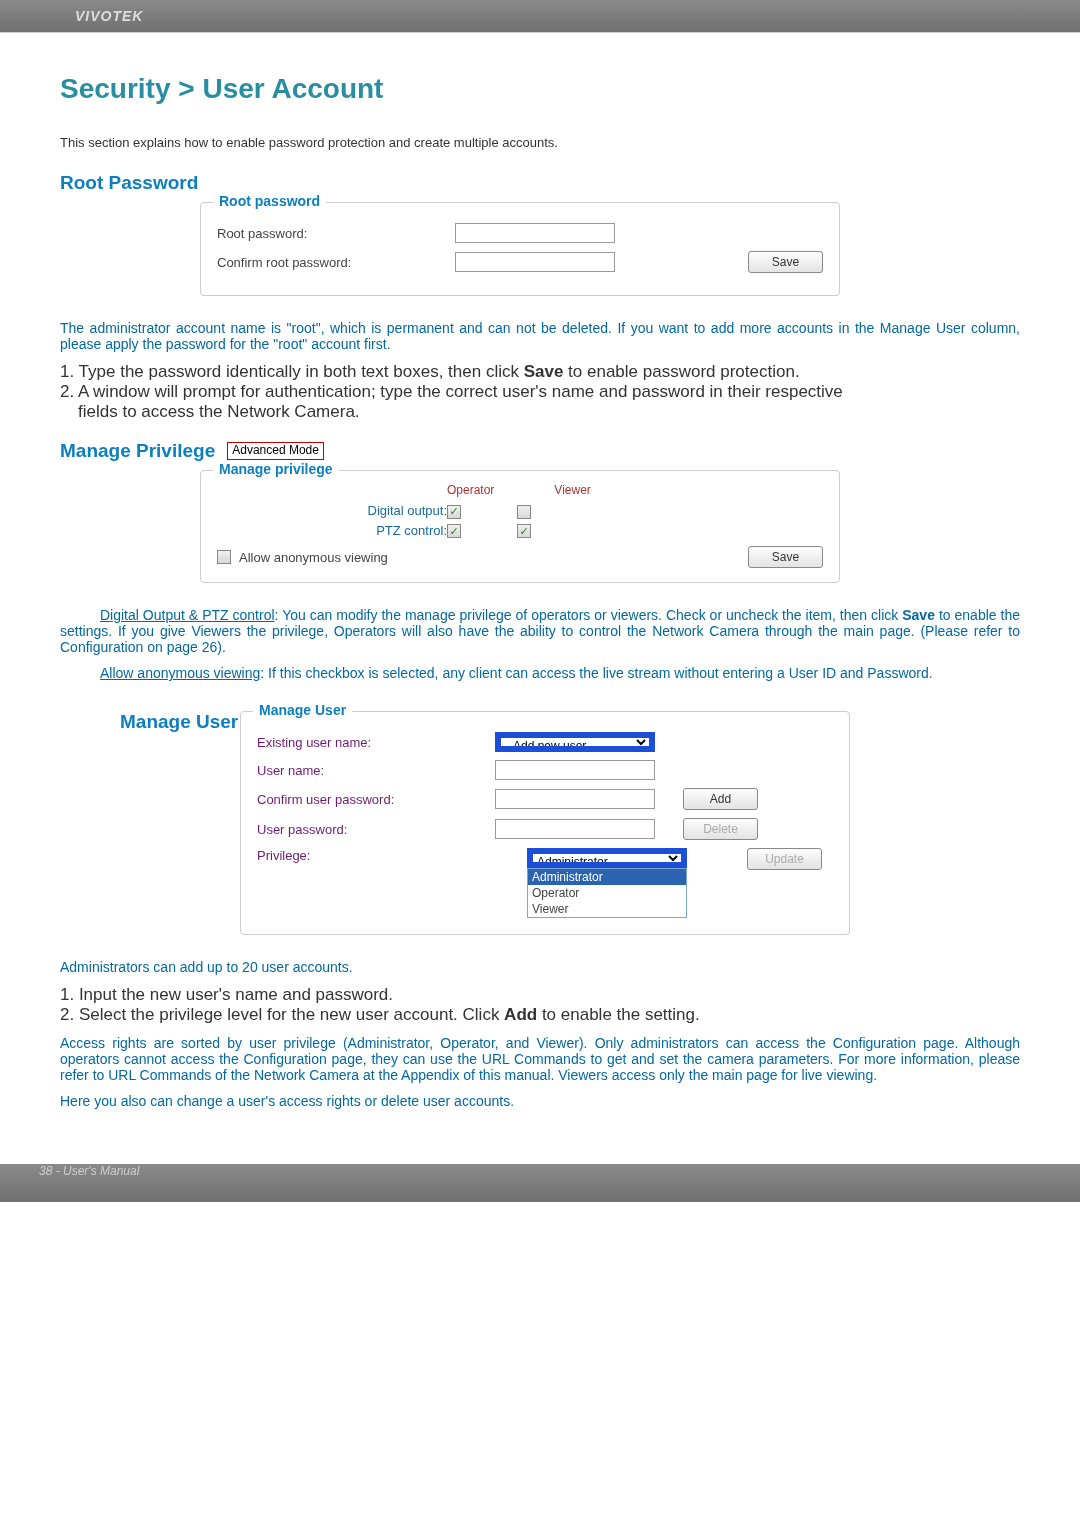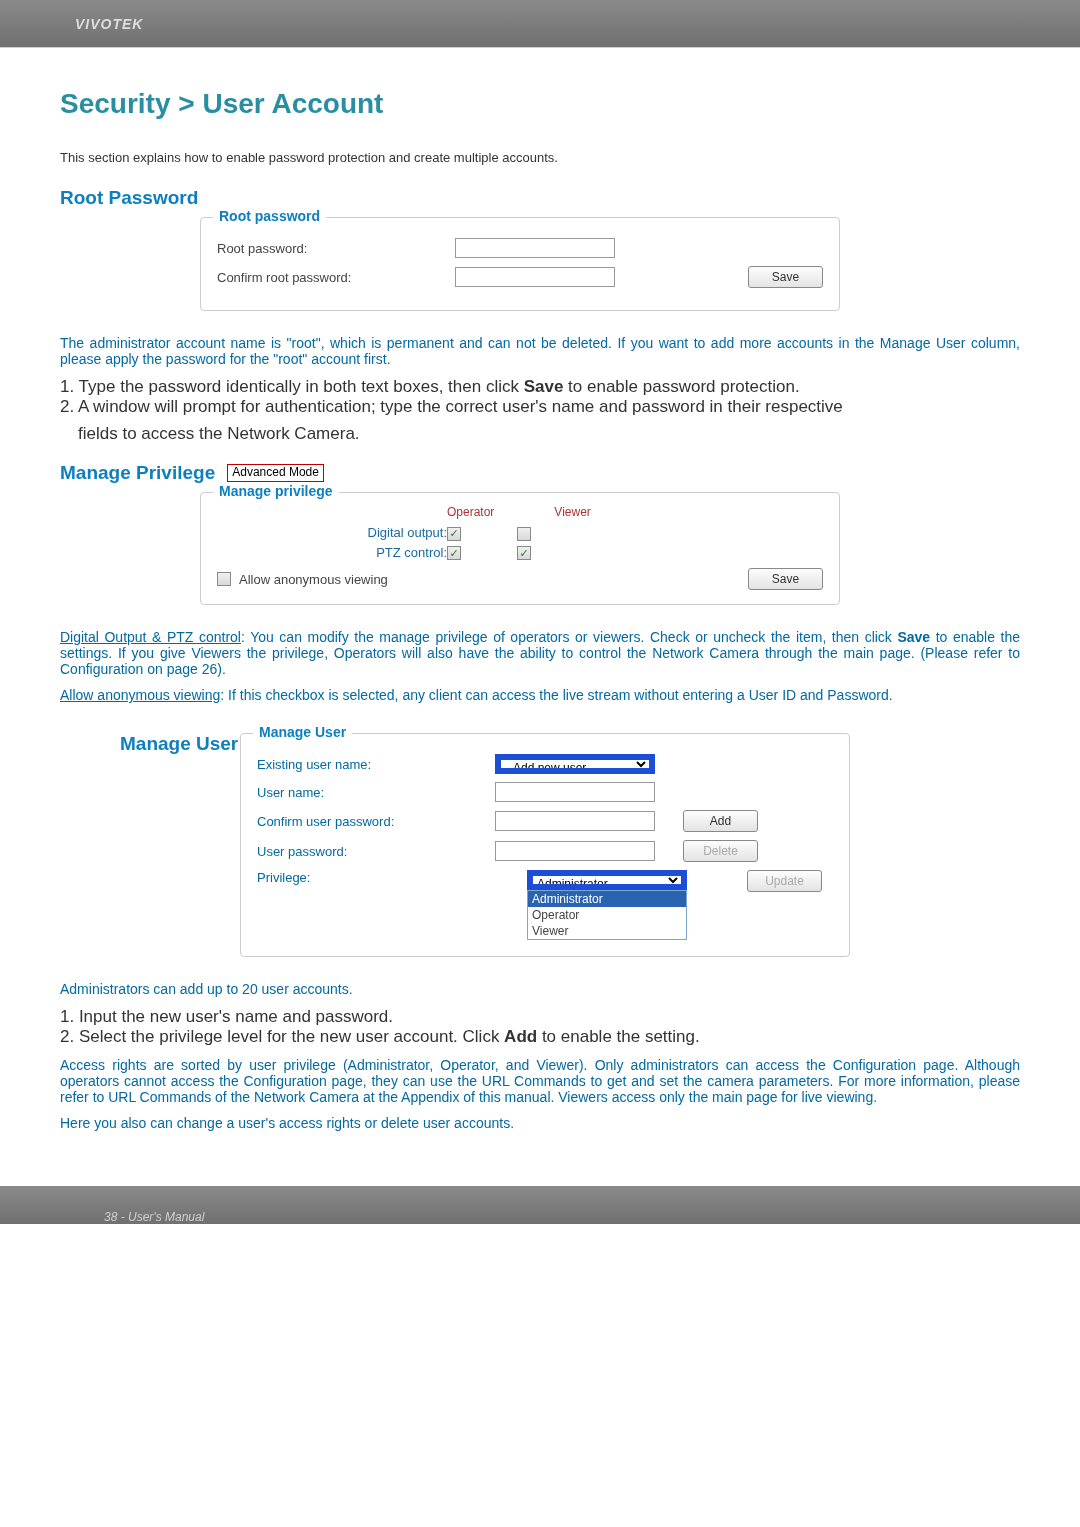--- a/index.html
+++ b/index.html
@@ -5,21 +5,21 @@
   * { margin: 0; padding: 0; box-sizing: border-box; }
   body {
     font-family: Arial, Helvetica, sans-serif;
     background: #fff;
     width: 1080px;
     margin: 0 auto;
     color: #333;
   }
   .top-bar {
     background: linear-gradient(to bottom, #8a8a8a 0%, #707070 100%);
-    height: 47px;
+    height: 32px;
     display: flex;
     align-items: center;
     padding-left: 75px;
     color: #ddd;
     font-size: 14px;
     font-style: italic;
     font-weight: bold;
     letter-spacing: 1px;
   }
   .hr-light {
@@ -92,21 +92,21 @@
     display: flex;
     align-items: center;
     margin: 8px 0;
     gap: 8px;
   }
   .lbl {
     width: 230px;
     font-size: 13px;
     color: #444;
   }
-  .panel.priv .lbl, .panel.user .lbl { color: #0369a1; }
+  .panel.priv .lbl, .panel.user .lbl { color: #701a75; }
   input[type="text"], input[type="password"] {
     width: 160px;
     height: 20px;
     border: 1px solid #999;
     font-size: 12px;
     padding: 0 3px;
   }
   select {
     width: 160px;
     height: 20px;
@@ -191,51 +191,51 @@
     background: #2a63b0;
     color: #fff;
   }
 
   .para {
     font-size: 14px;
     color: #0369a1;
     margin: 10px 0;
     text-align: justify;
   }
-  .para .u { text-decoration: underline; }
+  .para .u { text-decoration: underline; margin-left: 40px; }
   .para b { font-weight: bold; }
 
   ol.plain {
     list-style: none;
     font-size: 17px;
     color: #333;
   }
   ol.plain li { margin: 0; }
-  ol.plain li.indent { padding-left: 18px; margin-top: 7px; }
+  ol.plain li.indent { padding-left: 18px; }
 
   .mu-heading {
     color: #0d7fbf;
     font-size: 19px;
     font-weight: bold;
     position: absolute;
     left: 60px;
   }
   .mu-wrap {
     position: relative;
     margin-top: 30px;
     min-height: 200px;
   }
 
   .footer-bar {
     margin-top: 25px;
     background: linear-gradient(to bottom, #8a8a8a 0%, #707070 100%);
     height: 38px;
     display: flex;
-    align-items: flex-end;
-    padding-left: 104px;
+    align-items: flex-start;
+    padding-left: 39px;
     color: #cfcfcf;
     font-size: 12px;
     font-style: italic;
   }
 
   
   .mu-right { margin-left: 20px; }
 </style>
 </head>
 <body>

